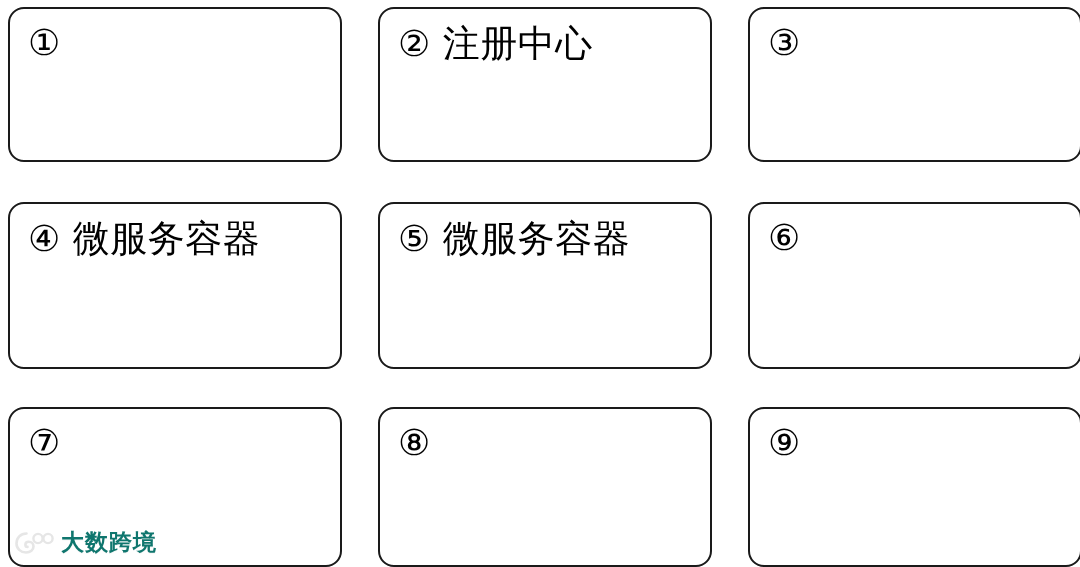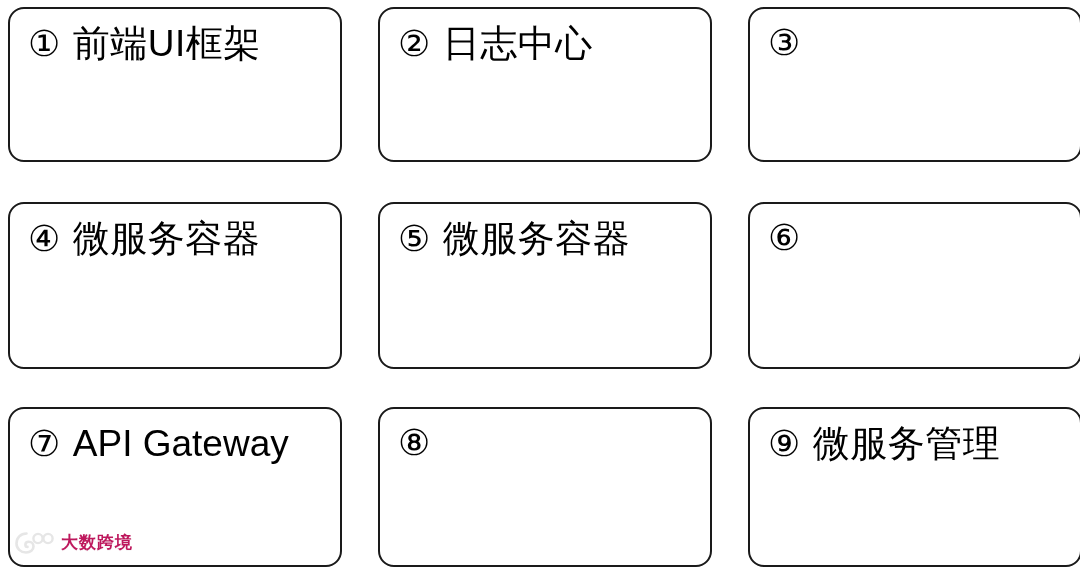--- a/index.html
+++ b/index.html
@@ -97,46 +97,45 @@
     opacity: 1;
     pointer-events: none;
     user-select: none;
   }
   .watermark-mark {
     width: 40px;
     height: 26px;
     display: block;
   }
   .watermark-text {
-    font-size: 17px;
+    font-size: 23px;
     line-height: 1;
-    color: #be185d;
+    color: #0f766e;
     font-weight: bold;
     letter-spacing: 1px;
     text-shadow: 0 1px 0 #f7f7f7;
   }
 </style>
 </head>
 <body>
 
 <div class="canvas">
 
   <div class="grid">
 
     <div class="card c1">
       <div class="card-label">
         <span class="card-index">①</span>
-        <span class="card-title">前端UI框架</span>
       </div>
     </div>
 
     <div class="card c2">
       <div class="card-label">
         <span class="card-index">②</span>
-        <span class="card-title">日志中心</span>
+        <span class="card-title">注册中心</span>
       </div>
     </div>
 
     <div class="card c3">
       <div class="card-label">
         <span class="card-index">③</span>
       </div>
     </div>
 
     <div class="card c4">
@@ -155,34 +154,32 @@
 
     <div class="card c6">
       <div class="card-label">
         <span class="card-index">⑥</span>
       </div>
     </div>
 
     <div class="card c7 latin">
       <div class="card-label">
         <span class="card-index">⑦</span>
-        <span class="card-title">API Gateway</span>
       </div>
     </div>
 
     <div class="card c8 latin">
       <div class="card-label">
         <span class="card-index">⑧</span>
       </div>
     </div>
 
     <div class="card c9">
       <div class="card-label">
         <span class="card-index">⑨</span>
-        <span class="card-title">微服务管理</span>
       </div>
     </div>
 
   </div>
 
   <div class="watermark">
     <svg class="watermark-mark" viewBox="0 0 40 26" aria-hidden="true">
       <path d="M12.5 4.5 C6.5 4.5 2.5 9 2.5 14.5 C2.5 19.5 6.5 23.5 12 23.5 C16.5 23.5 19.5 20.8 19.5 17.5 C19.5 14.6 17.3 12.8 14.8 12.8 C12.8 12.8 11.4 14.1 11.4 15.7 C11.4 17 12.3 17.9 13.5 17.9" fill="none" stroke="#e6e6e6" stroke-width="2.6" stroke-linecap="round"></path>
       <circle cx="24" cy="9.5" r="4.6" fill="none" stroke="#e6e6e6" stroke-width="2.4"></circle>
       <circle cx="34" cy="9.5" r="4.6" fill="none" stroke="#e6e6e6" stroke-width="2.4"></circle>

